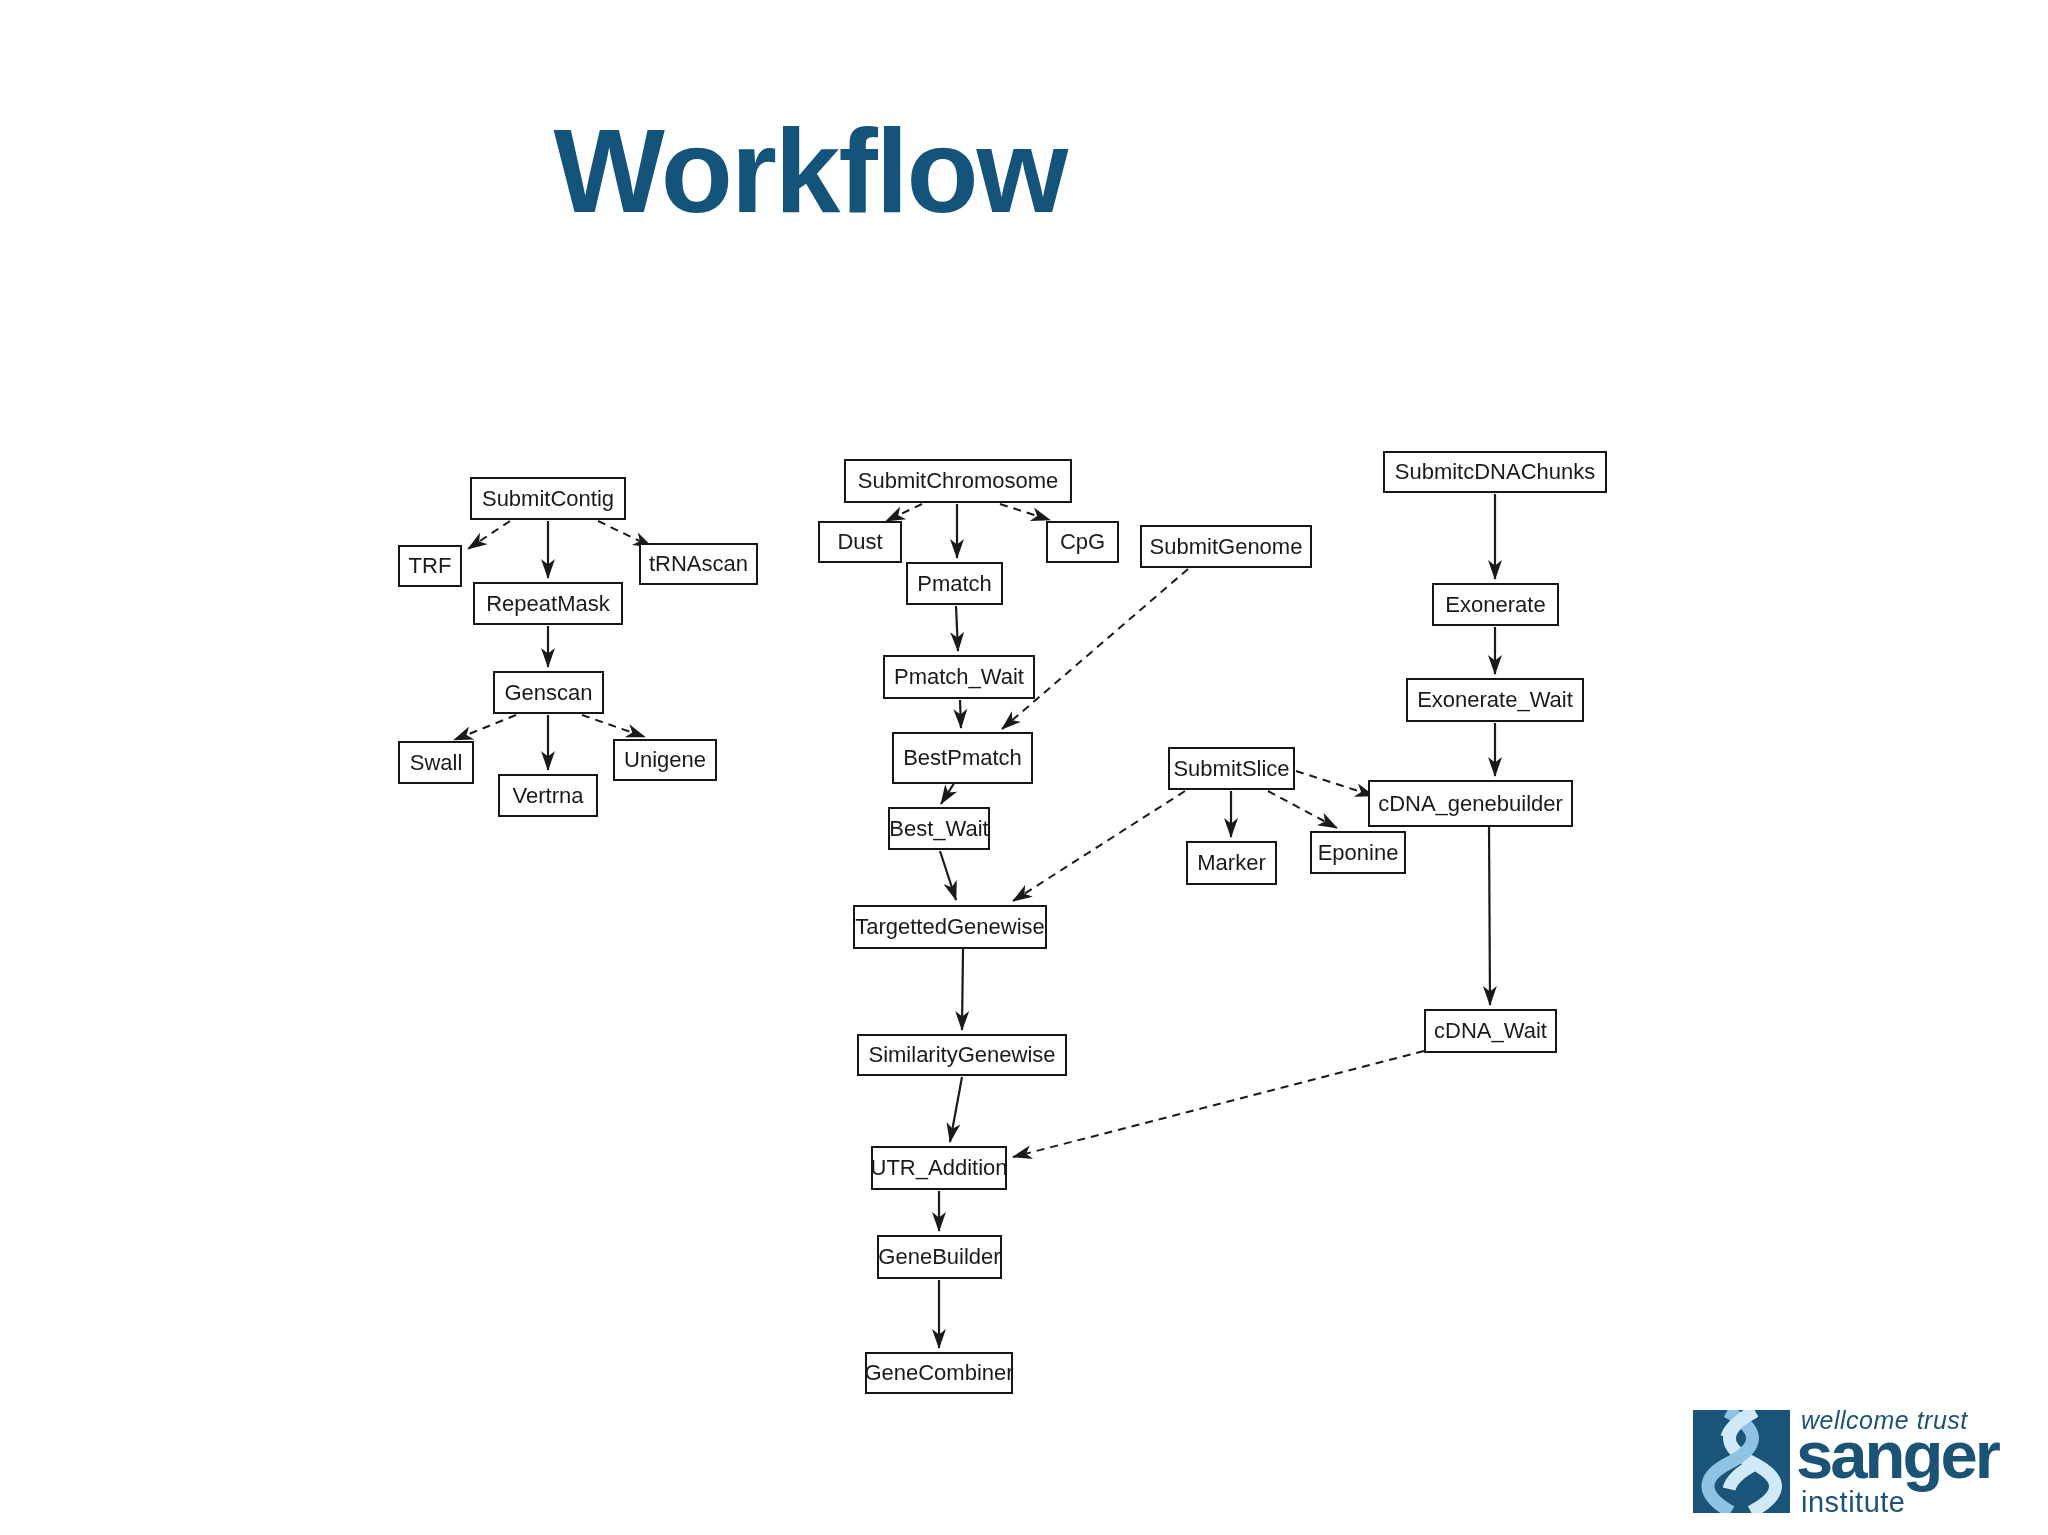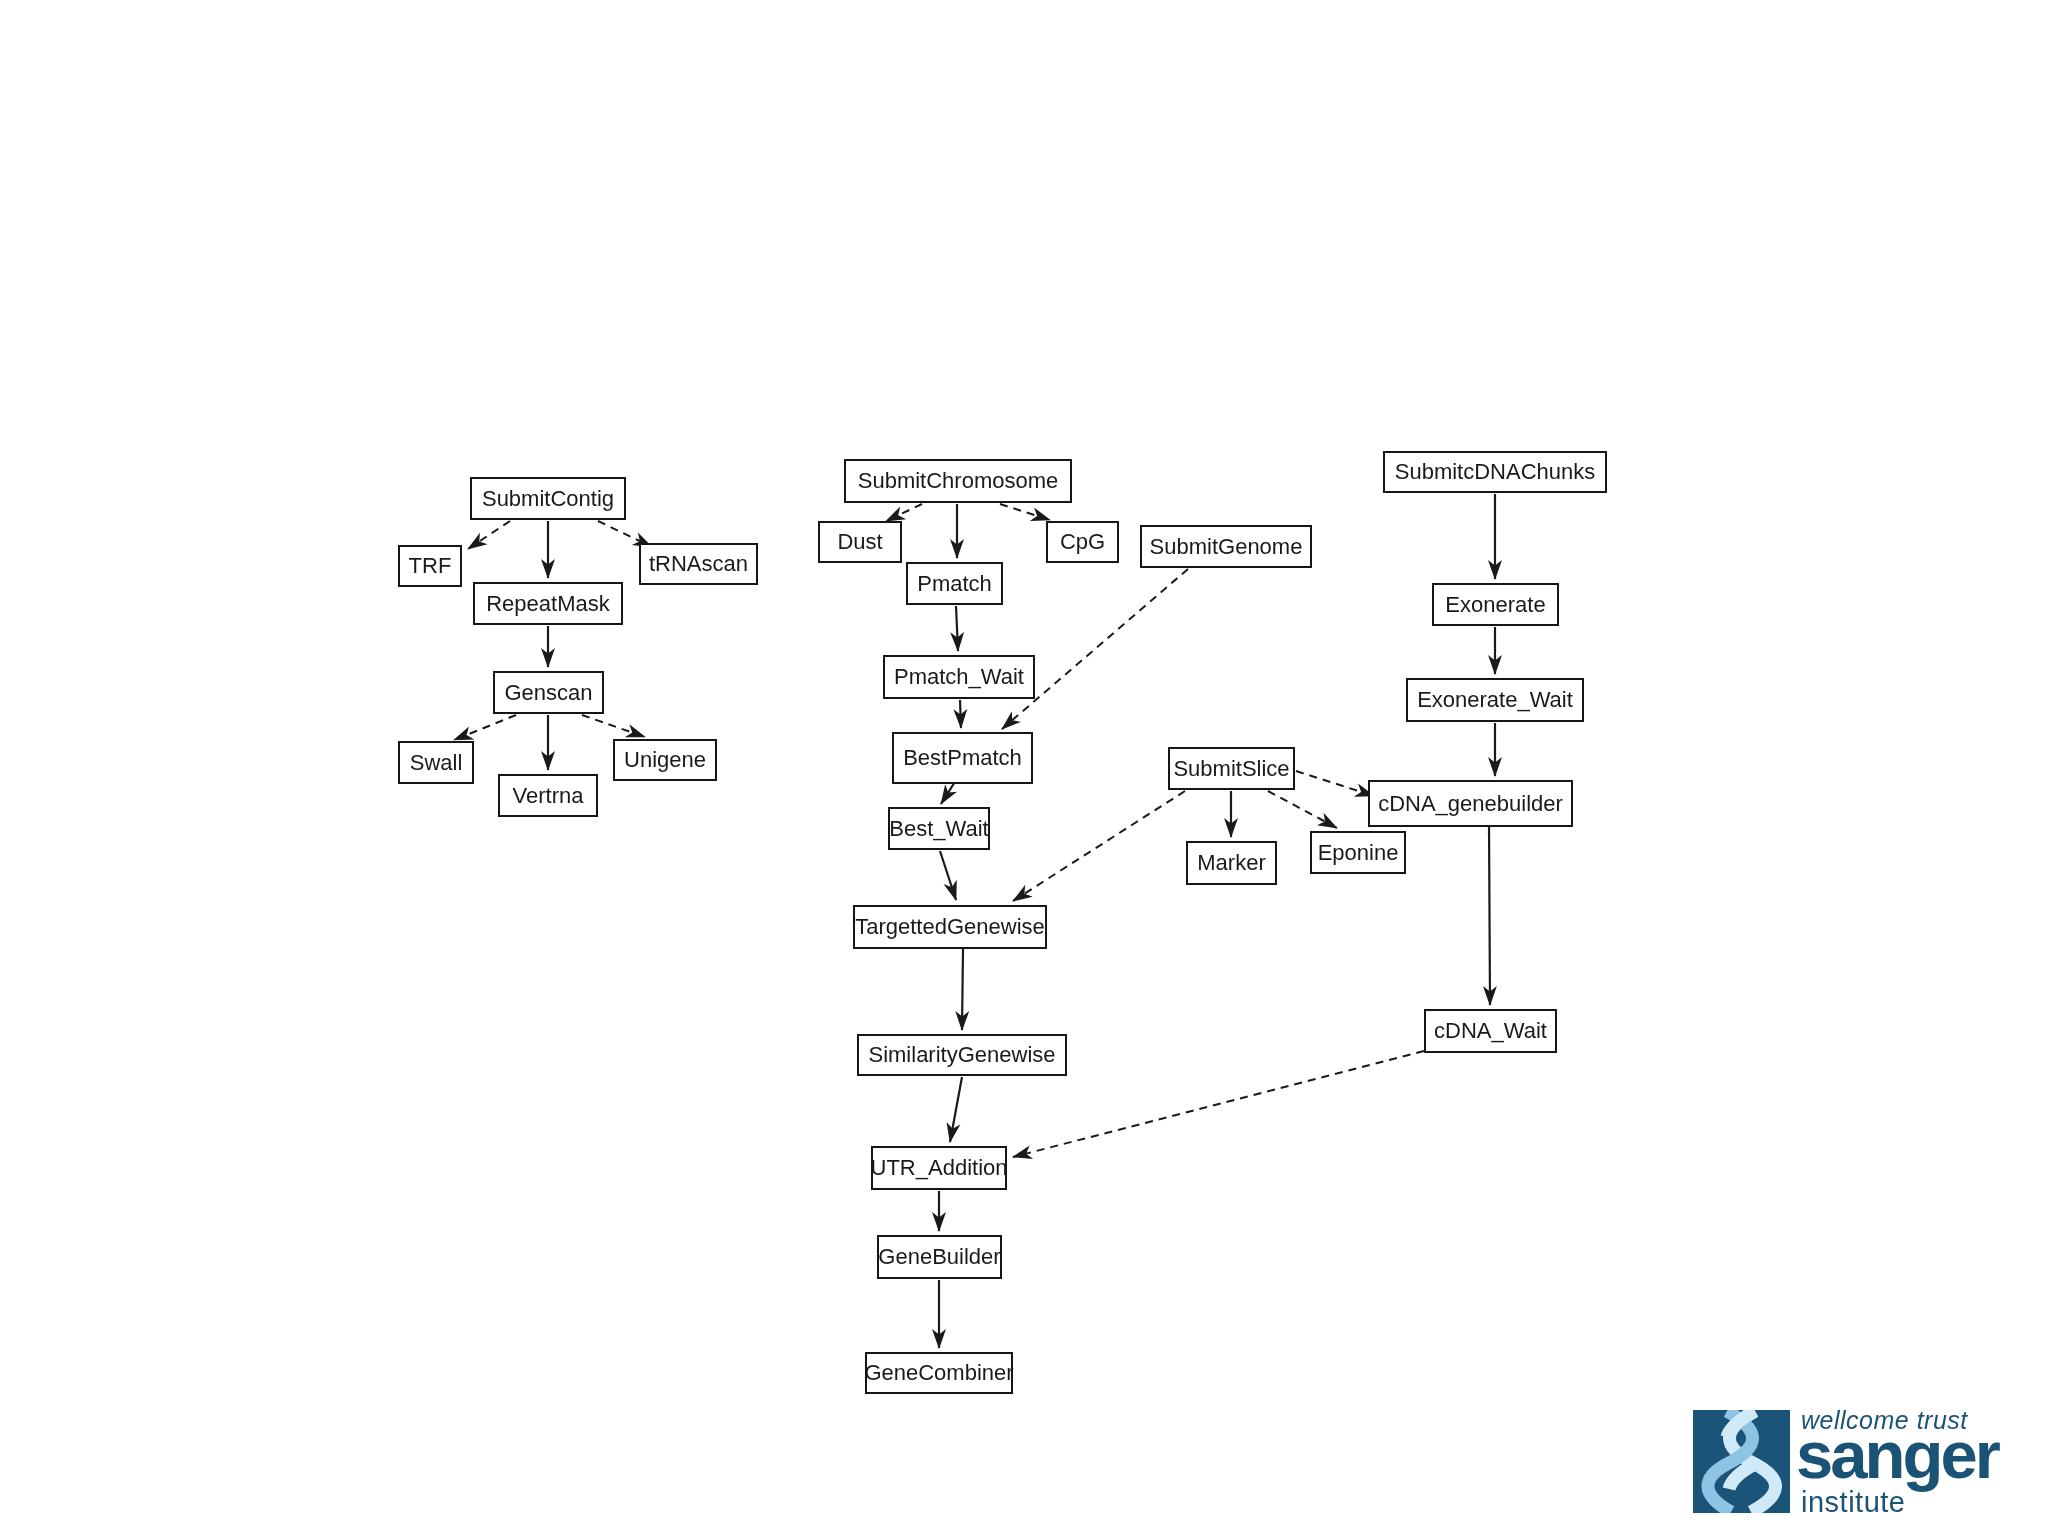--- a/index.html
+++ b/index.html
@@ -52,20 +52,21 @@
   }
   .edge{stroke:#1a1a1a;fill:none;}
   .edge.solid{stroke-width:2.2;}
   .edge.dashed{stroke-width:2;stroke-dasharray:8 6;}
 </style>
 </head>
 <body>
 
 <div class="slide">
 
+  <div class="slide-title">Workflow</div>
 
   <svg class="diagram-svg" width="2048" height="1535" viewBox="0 0 2048 1535">
     <defs>
       <marker id="arrow" markerUnits="userSpaceOnUse" markerWidth="24" markerHeight="20" refX="20" refY="9" orient="auto">
         <path d="M1,2 L21,9 L1,16 L6.5,9 Z" fill="#1a1a1a"></path>
       </marker>
     </defs>
 
     <line class="edge dashed" x1="510" y1="521" x2="468" y2="549" marker-end="url(#arrow)"></line>
     <line class="edge solid" x1="548" y1="521" x2="548" y2="578" marker-end="url(#arrow)"></line>

